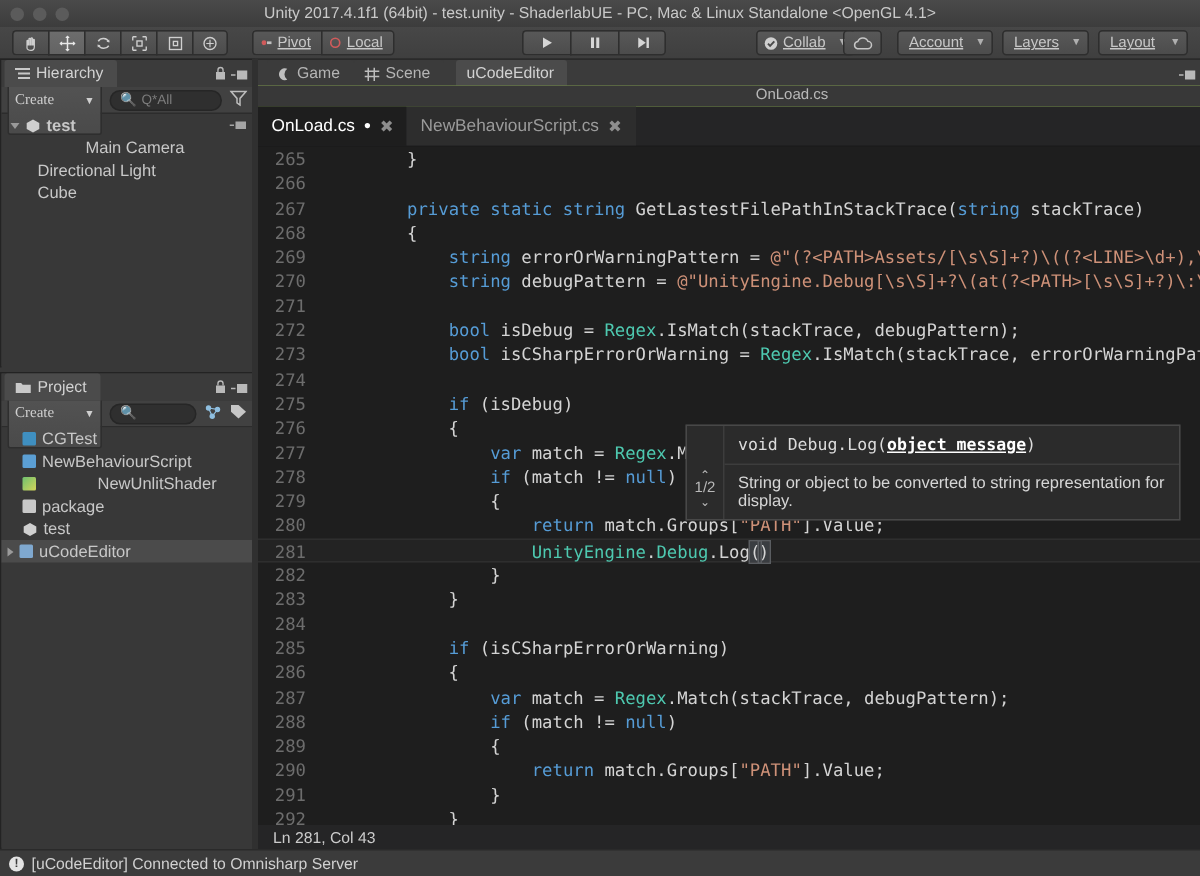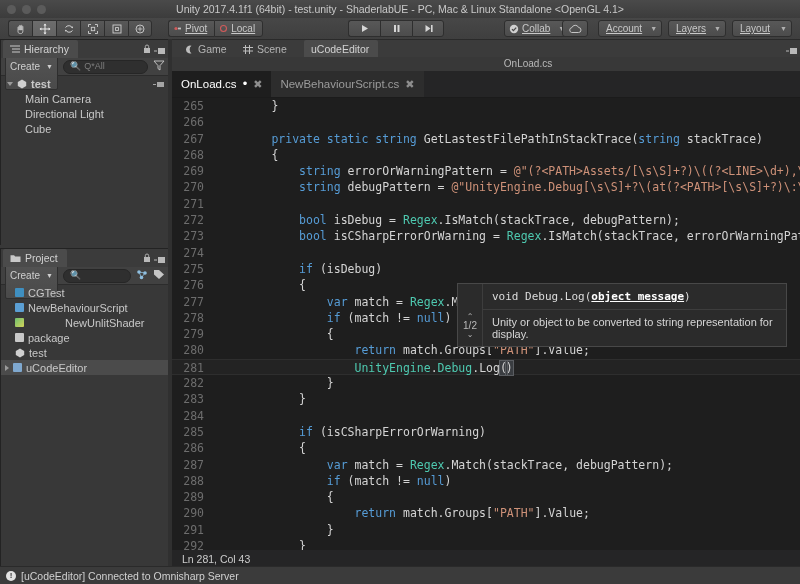--- a/index.html
+++ b/index.html
@@ -60,21 +60,21 @@
   }
   .tab.off{background:#3b3b3b;color:#b4b4b4;}
   .panel-body{background:#383838;}
   .subbar{
     height:17px;background:#414141;border-bottom:1px solid #2c2c2c;
     display:flex;align-items:center;gap:5px;padding:0 4px;
   }
   .create{
     font-size:10px;color:#cfcfcf;background:linear-gradient(#565656,#4a4a4a);
     border:1px solid #2e2e2e;border-radius:2px;height:13px;line-height:12px;padding:16px 4px;
-    display:flex;align-items:center;gap:6px;
+    display:flex;align-items:center;gap:20px;font-family:Liberation Serif, serif;
   }
   .searchbox{
     flex:1;height:12px;background:#2f2f2f;border:1px solid #262626;border-radius:7px;
     font-size:9px;color:#7d7d7d;line-height:11px;padding:0 6px;display:flex;align-items:center;gap:3px;
   }
   .row{height:15px;display:flex;align-items:center;font-size:11px;color:#c8c8c8;padding-left:6px;gap:4px;}
   .row.sel{background:#4b4b4b;}
   .tri{width:0;height:0;border-left:4px solid #9a9a9a;border-top:3px solid transparent;border-bottom:3px solid transparent;}
   .tri.open{border-left:3px solid transparent;border-right:3px solid transparent;border-top:4px solid #9a9a9a;border-bottom:none;}
   .sq{width:9px;height:9px;border-radius:1px;display:inline-block;flex:none;}
@@ -300,21 +300,21 @@
             <path d="M5 .6L9.2 3v4L5 9.4.8 7V3z" fill="#cfcfcf"></path>
           </svg>
         <span style="font-weight:bold;">test</span>
         <span style="margin-left:auto;margin-right:5px;">
           <svg width="11" height="7" viewBox="0 0 11 7">
               <path d="M0 3.5h3" stroke="#a5a5a5" stroke-width="1"></path>
               <rect x="4" y="1" width="7" height="5" fill="#a5a5a5"></rect>
             </svg>
         </span>
       </div>
-      <div class="row" style="padding-left:24px;">
+      <div class="row" style="padding-left:24px;margin-left:32px;">
         <span>Main Camera</span>
       </div>
       <div class="row" style="padding-left:24px;">
         <span>Directional Light</span>
       </div>
       <div class="row" style="padding-left:24px;">
         <span>Cube</span>
       </div>
     </div>
   </div>
@@ -455,21 +455,21 @@
       <div class="code-lines" id="code-lines"><div class="cl"><div class="ln">265</div><div class="ct"><span class="pl">        }</span></div></div><div class="cl"><div class="ln">266</div><div class="ct"><span class="pl"></span></div></div><div class="cl"><div class="ln">267</div><div class="ct"><span class="pl">        </span><span class="kw">private static string </span><span class="pl">GetLastestFilePathInStackTrace(</span><span class="kw">string </span><span class="pl">stackTrace)</span></div></div><div class="cl"><div class="ln">268</div><div class="ct"><span class="pl">        {</span></div></div><div class="cl"><div class="ln">269</div><div class="ct"><span class="pl">            </span><span class="kw">string </span><span class="pl">errorOrWarningPattern = </span><span class="st">@"(?&lt;PATH&gt;Assets/[\s\S]+?)\((?&lt;LINE&gt;\d+),\d+?\)\:\s(error</span></div></div><div class="cl"><div class="ln">270</div><div class="ct"><span class="pl">            </span><span class="kw">string </span><span class="pl">debugPattern = </span><span class="st">@"UnityEngine.Debug[\s\S]+?\(at(?&lt;PATH&gt;[\s\S]+?)\:\d+?\)"</span></div></div><div class="cl"><div class="ln">271</div><div class="ct"><span class="pl"></span></div></div><div class="cl"><div class="ln">272</div><div class="ct"><span class="pl">            </span><span class="kw">bool </span><span class="pl">isDebug = </span><span class="ty">Regex</span><span class="pl">.IsMatch(stackTrace, debugPattern);</span></div></div><div class="cl"><div class="ln">273</div><div class="ct"><span class="pl">            </span><span class="kw">bool </span><span class="pl">isCSharpErrorOrWarning = </span><span class="ty">Regex</span><span class="pl">.IsMatch(stackTrace, errorOrWarningPattern);</span></div></div><div class="cl"><div class="ln">274</div><div class="ct"><span class="pl"></span></div></div><div class="cl"><div class="ln">275</div><div class="ct"><span class="pl">            </span><span class="kw">if </span><span class="pl">(isDebug)</span></div></div><div class="cl"><div class="ln">276</div><div class="ct"><span class="pl">            {</span></div></div><div class="cl"><div class="ln">277</div><div class="ct"><span class="pl">                </span><span class="kw">var </span><span class="pl">match = </span><span class="ty">Regex</span><span class="pl">.Match(stackTrace, debugPattern);</span></div></div><div class="cl"><div class="ln">278</div><div class="ct"><span class="pl">                </span><span class="kw">if </span><span class="pl">(match != </span><span class="kw">null</span><span class="pl">)</span></div></div><div class="cl"><div class="ln">279</div><div class="ct"><span class="pl">                {</span></div></div><div class="cl"><div class="ln">280</div><div class="ct"><span class="pl">                    </span><span class="kw">return </span><span class="pl">match.Groups[</span><span class="st">"PATH"</span><span class="pl">].Value;</span></div></div><div class="cl cur"><div class="ln">281</div><div class="ct"><span class="pl">                    </span><span class="ty">UnityEngine</span><span class="pl">.</span><span class="ty">Debug</span><span class="pl">.Log</span><span class="psel">(</span><span class="caret-bar"></span><span class="psel">)</span></div></div><div class="cl"><div class="ln">282</div><div class="ct"><span class="pl">                }</span></div></div><div class="cl"><div class="ln">283</div><div class="ct"><span class="pl">            }</span></div></div><div class="cl"><div class="ln">284</div><div class="ct"><span class="pl"></span></div></div><div class="cl"><div class="ln">285</div><div class="ct"><span class="pl">            </span><span class="kw">if </span><span class="pl">(isCSharpErrorOrWarning)</span></div></div><div class="cl"><div class="ln">286</div><div class="ct"><span class="pl">            {</span></div></div><div class="cl"><div class="ln">287</div><div class="ct"><span class="pl">                </span><span class="kw">var </span><span class="pl">match = </span><span class="ty">Regex</span><span class="pl">.Match(stackTrace, debugPattern);</span></div></div><div class="cl"><div class="ln">288</div><div class="ct"><span class="pl">                </span><span class="kw">if </span><span class="pl">(match != </span><span class="kw">null</span><span class="pl">)</span></div></div><div class="cl"><div class="ln">289</div><div class="ct"><span class="pl">                {</span></div></div><div class="cl"><div class="ln">290</div><div class="ct"><span class="pl">                    </span><span class="kw">return </span><span class="pl">match.Groups[</span><span class="st">"PATH"</span><span class="pl">].Value;</span></div></div><div class="cl"><div class="ln">291</div><div class="ct"><span class="pl">                }</span></div></div><div class="cl"><div class="ln">292</div><div class="ct"><span class="pl">            }</span></div></div></div>
 
       <div class="sighelp" style="left:285px;top:185px;width:330px;">
         <div class="sig-nav">
           <span class="arw">⌃</span>
           <span class="cnt">1/2</span>
           <span class="arw">⌄</span>
         </div>
         <div class="sig-main">
           <div class="sig-sec mono"><span>void Debug.Log(</span><span class="sig-param">object message</span><span>)</span></div>
-          <div class="sig-sec">Unity or object to be converted to string representation for display.</div>
+          <div class="sig-sec">String or object to be converted to string representation for display.</div>
         </div>
       </div>
     </div>
 
     <div class="ed-status">
       <span>Ln 281, Col 43</span>
     </div>
   </div>
 
   <div class="botbar">

